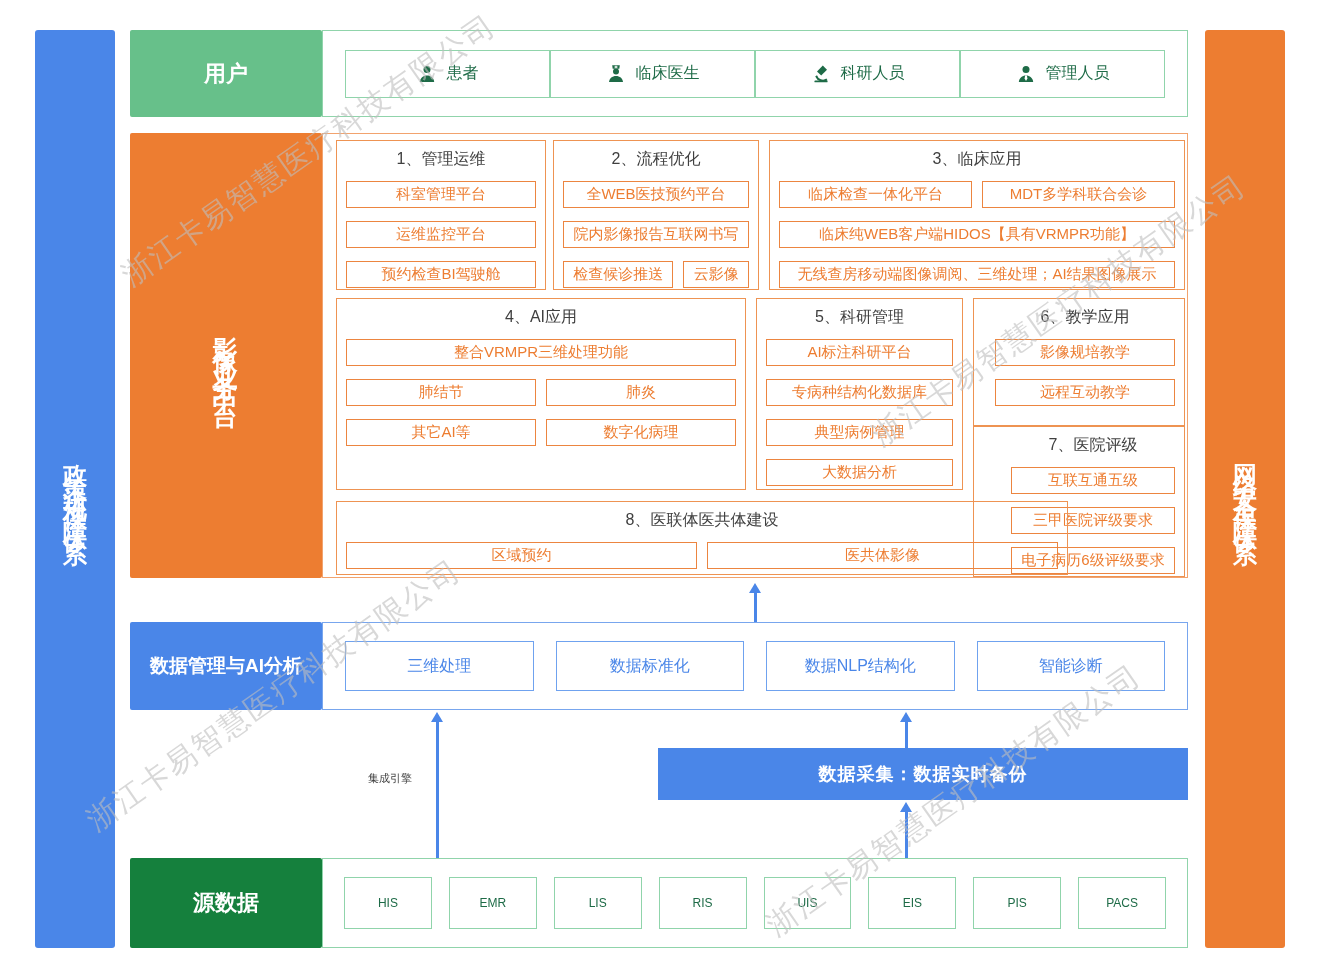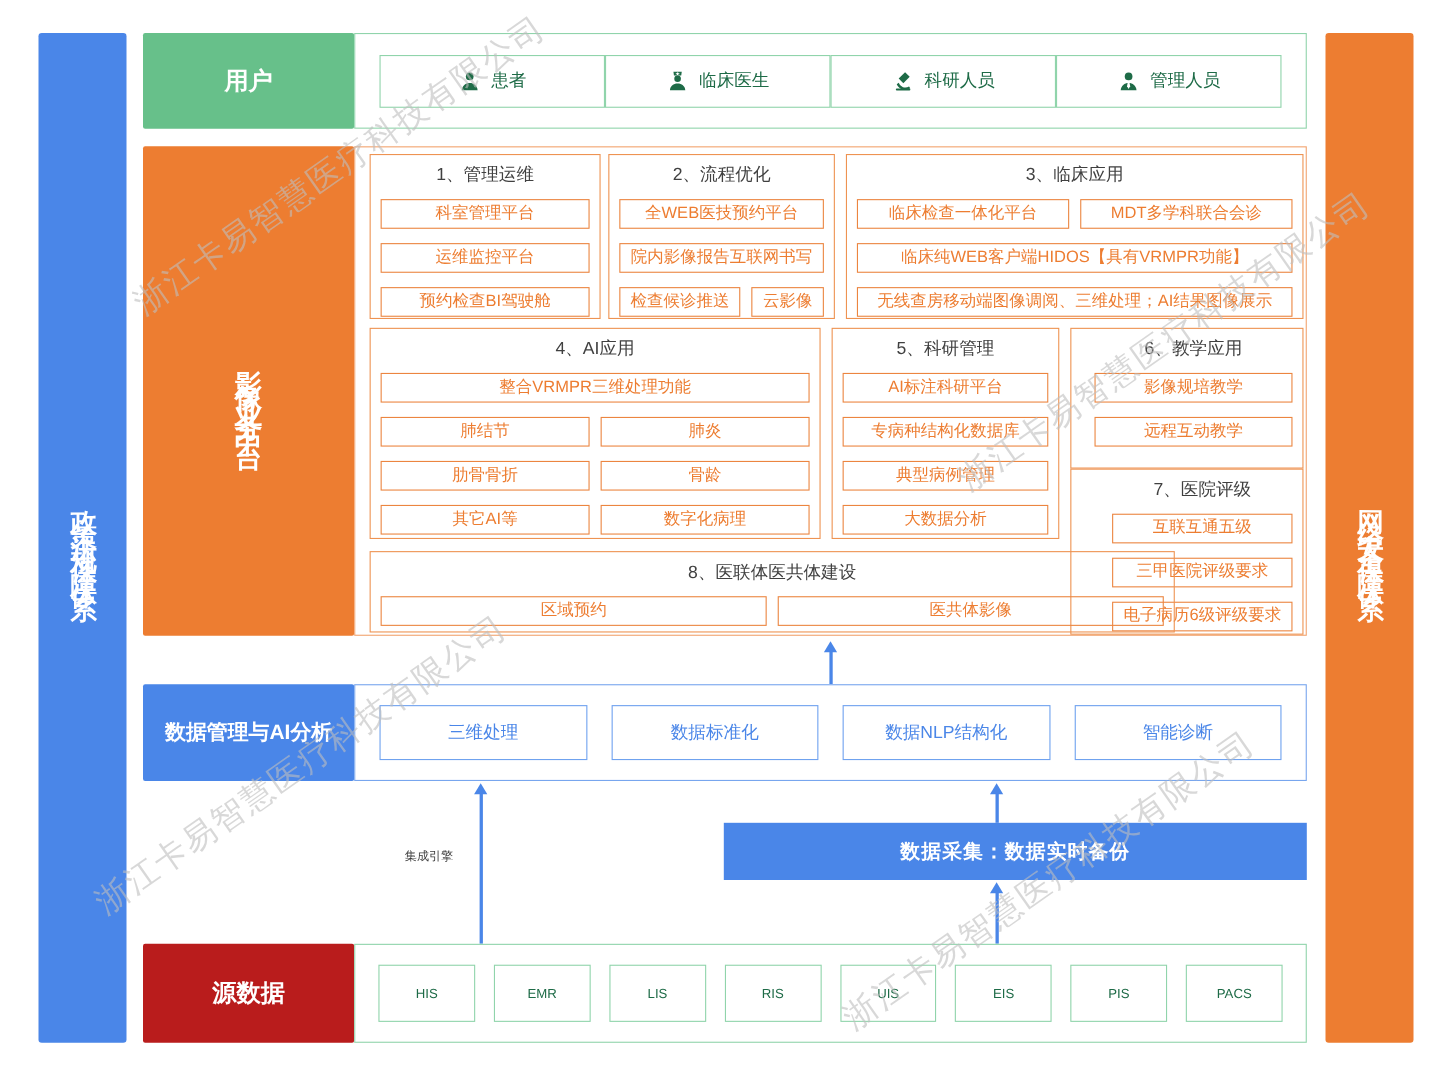--- a/index.html
+++ b/index.html
@@ -14,21 +14,21 @@
   #bar-left{left:35px;background:#4a86e8;}
   #bar-right{left:1205px;background:#ed7d31;}
 
   
   .row-label{position:absolute;left:130px;width:192px;display:flex;align-items:center;
              justify-content:center;color:#fff;font-weight:bold;border-radius:2px;}
   #label-users{top:30px;height:87px;background:#67c08a;font-size:22px;}
   #label-platform{top:133px;height:445px;background:#ed7d31;}
   #label-platform .vtext{font-size:25px;letter-spacing:13px;}
   #label-datamgmt{top:622px;height:88px;background:#4a86e8;font-size:19px;}
-  #label-source{top:858px;height:90px;background:#b91c1c;font-size:22px;}
+  #label-source{top:858px;height:90px;background:#15803d;font-size:22px;}
 
   
   .content-area{position:absolute;left:322px;width:866px;background:#fff;box-sizing:border-box;}
   #area-users{top:30px;height:87px;border:1px solid #90d4ab;display:flex;align-items:center;
               padding:0 22px;}
   .user-box{flex:1;height:46px;border:1px solid #90d4ab;display:flex;align-items:center;
             justify-content:center;gap:10px;color:#1e6b47;font-size:16px;}
   .user-box svg{width:20px;height:20px;fill:#1e6b47;flex:0 0 auto;}
 
   #area-platform{top:133px;height:445px;border:1px solid #f2a36e;}
@@ -173,24 +173,20 @@
     <div class="group" id="g4">
       <div class="g-title">4、AI应用</div>
       <div class="g-row">
           <div class="o-item">整合VRMPR三维处理功能</div>
         </div>
       <div class="g-row">
         <div class="o-item">肺结节</div>
         <div class="o-item">肺炎</div>
       </div>
       <div class="g-row">
-        <div class="o-item">肋骨骨折</div>
-        <div class="o-item">骨龄</div>
-      </div>
-      <div class="g-row">
         <div class="o-item">其它AI等</div>
         <div class="o-item">数字化病理</div>
       </div>
     </div>
 
     <div class="group" id="g5">
       <div class="g-title">5、科研管理</div>
       <div class="g-row">
           <div class="o-item">AI标注科研平台</div>
         </div>

